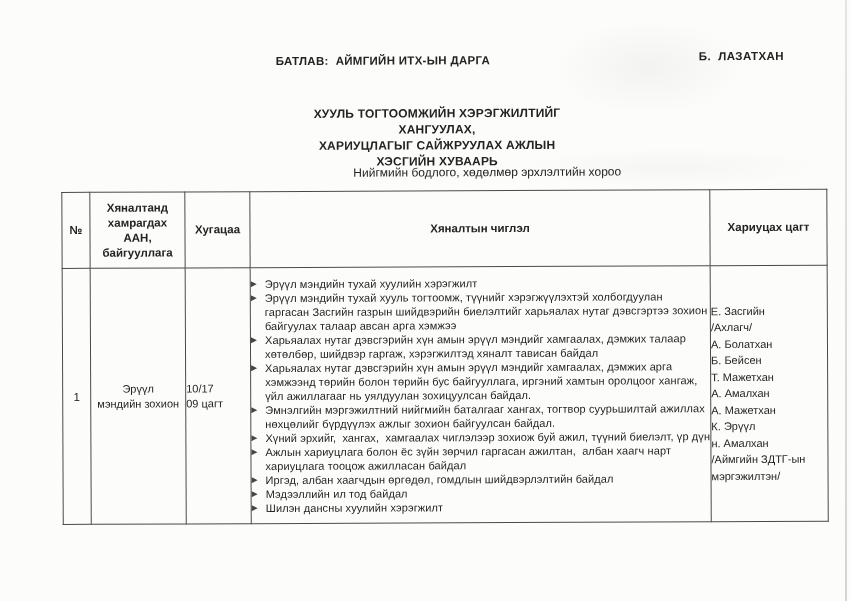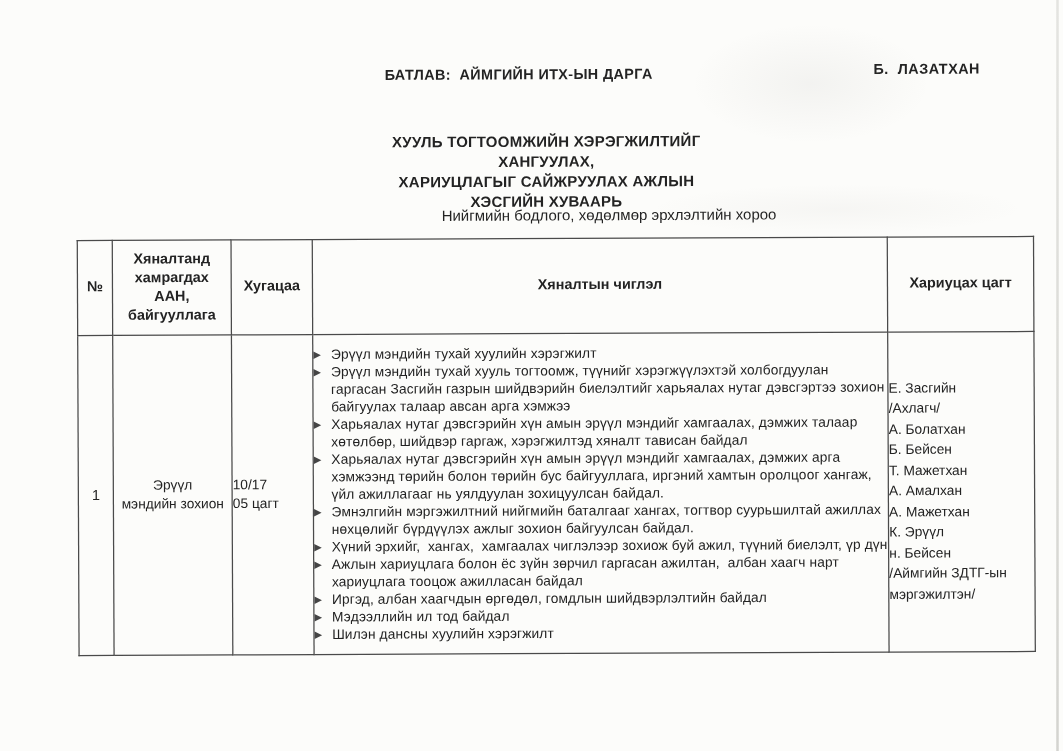--- a/index.html
+++ b/index.html
@@ -11,21 +11,21 @@
     -webkit-font-smoothing:antialiased;
   }
   .sheet{
     position:absolute;left:0;top:0;width:850px;height:601px;
     transform:rotate(-0.25deg);
     transform-origin:60px 350px;
   }
   
   .approval-left{
     position:absolute;left:277px;top:56px;
-    font-size:11.5px;font-weight:bold;letter-spacing:.3px;white-space:pre;margin-left:32px;
+    font-size:11.5px;font-weight:bold;letter-spacing:.3px;white-space:pre;
   }
   .approval-right{
     position:absolute;left:700px;top:53px;
     font-size:11.5px;font-weight:bold;letter-spacing:.4px;white-space:pre;
   }
   
   .title{
     position:absolute;left:277px;top:107px;width:322px;
     text-align:center;font-size:12px;font-weight:bold;line-height:16px;letter-spacing:.2px;
   }
@@ -120,21 +120,21 @@
     </thead>
     <tbody>
       <tr class="brow">
         <td class="c-num">1</td>
         <td class="c-org">
           <div>Эрүүл</div>
           <div>мэндийн зохион</div>
         </td>
         <td class="c-time">
           <div>10/17</div>
-          <div>05 цагт</div>
+          <div>09 цагт</div>
         </td>
         <td class="c-dir">
           <div class="bullet">
               <span class="mk"></span>
               <span class="bt">Эрүүл мэндийн тухай хуулийн хэрэгжилт</span>
             </div>
           <div class="bullet">
               <span class="mk"></span>
               <span class="bt">Эрүүл мэндийн тухай хууль тогтоомж, түүнийг хэрэгжүүлэхтэй холбогдуулан гаргасан Засгийн газрын шийдвэрийн биелэлтийг харьяалах нутаг дэвсгэртээ зохион байгуулах талаар авсан арга хэмжээ</span>
             </div>
@@ -173,21 +173,21 @@
         </td>
         <td class="c-resp">
           <div>Е. Засгийн</div>
           <div>/Ахлагч/</div>
           <div>А. Болатхан</div>
           <div>Б. Бейсен</div>
           <div>Т. Мажетхан</div>
           <div>А. Амалхан</div>
           <div>А. Мажетхан</div>
           <div>К. Эрүүл</div>
-          <div>н. Бейсен</div>
+          <div>н. Амалхан</div>
           <div>/Аймгийн ЗДТГ-ын мэргэжилтэн/</div>
         </td>
       </tr>
     </tbody>
   </table>
 
   <div class="smudge"></div>
   <div class="smudge2"></div>
 </div>
 

